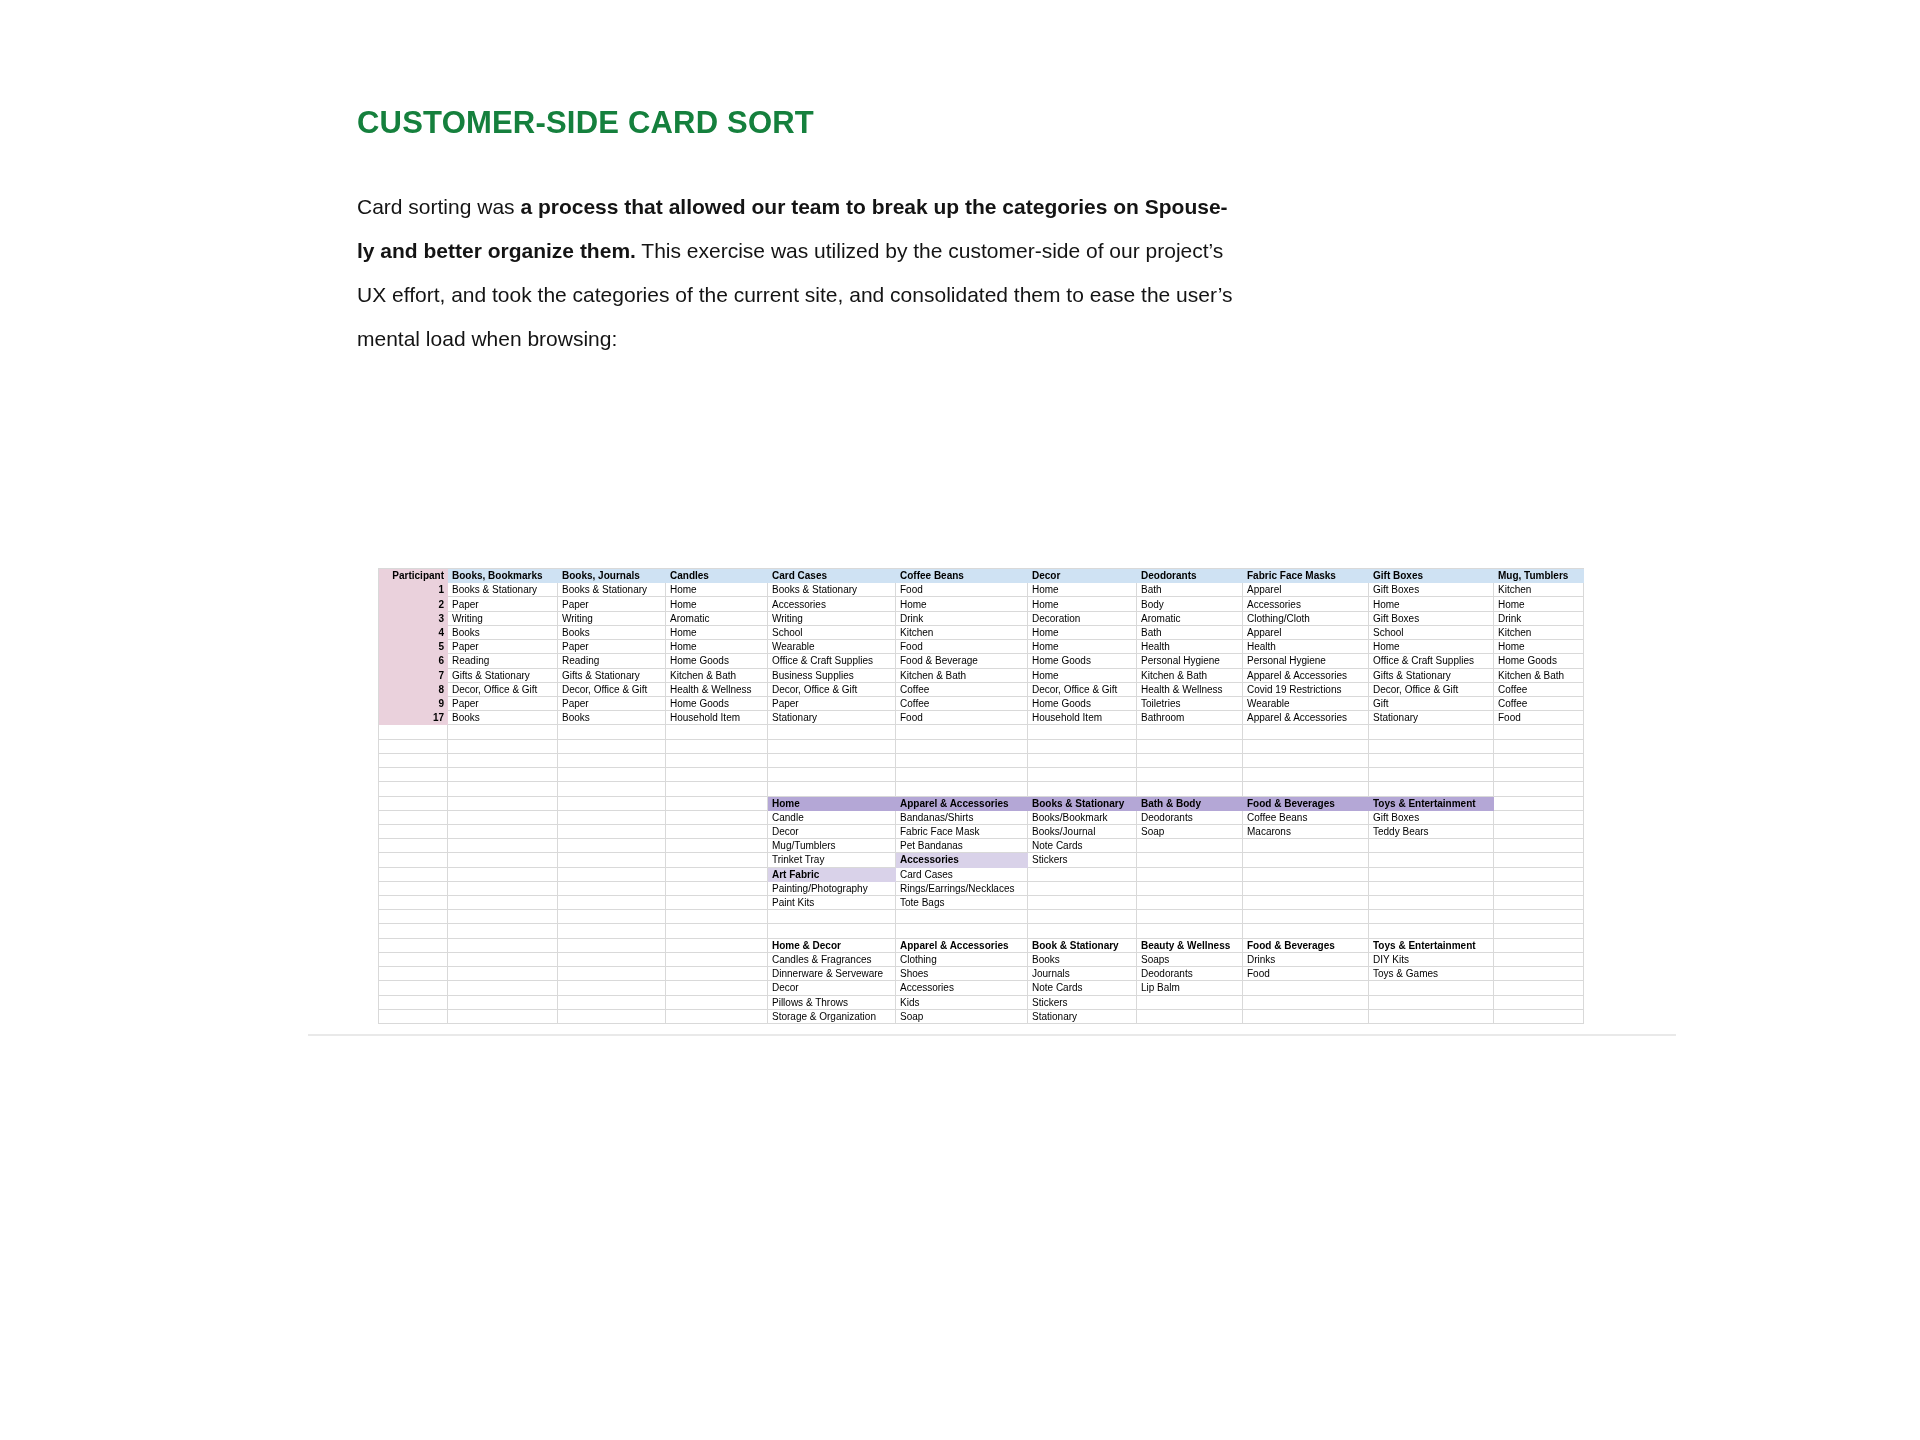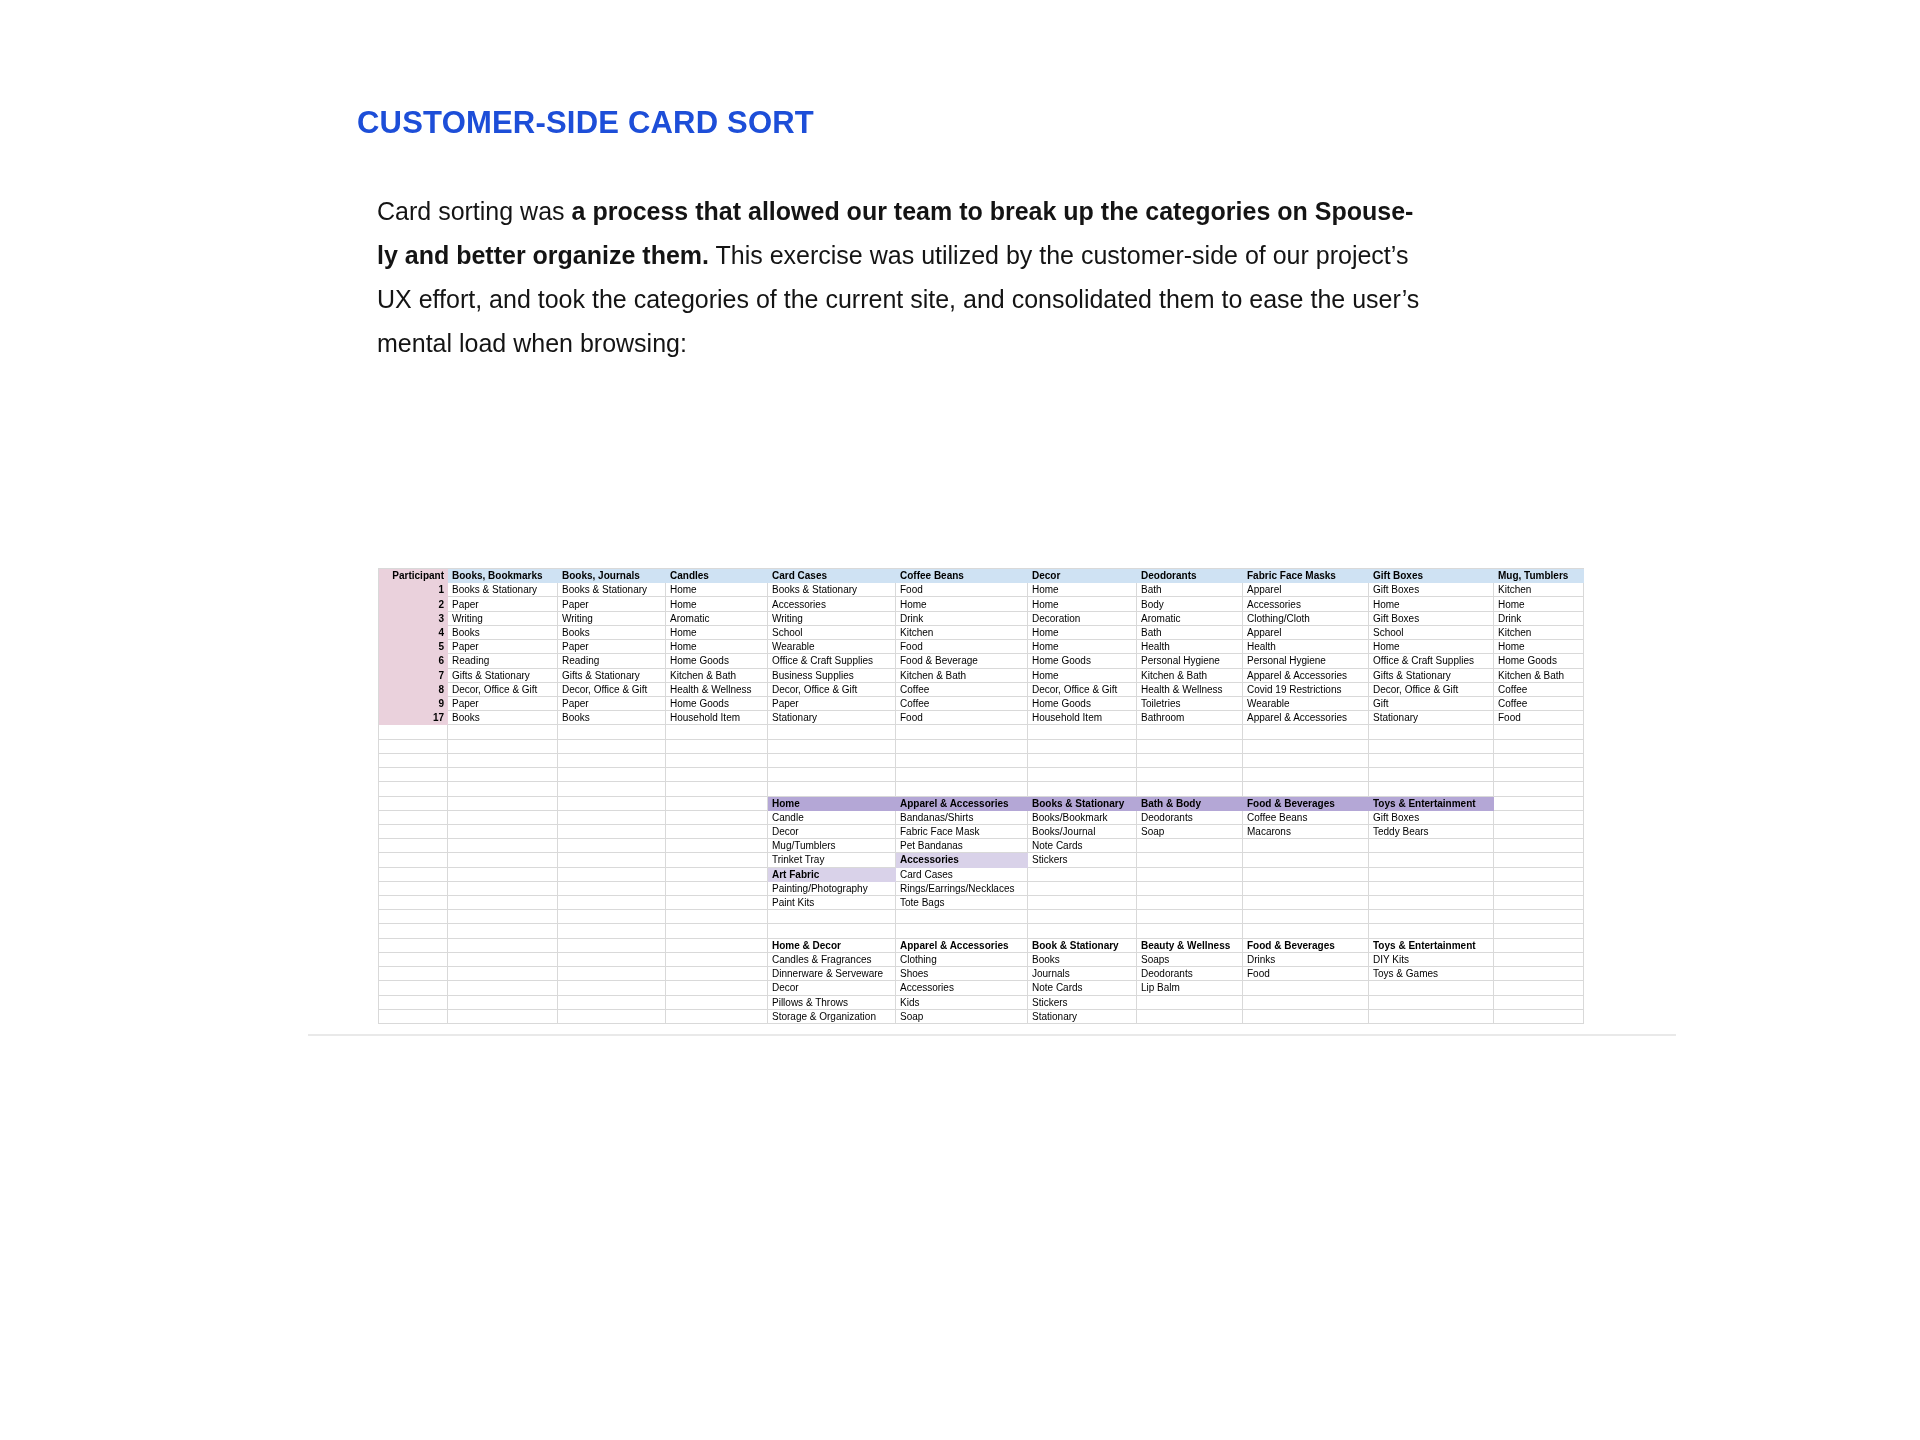--- a/index.html
+++ b/index.html
@@ -17,33 +17,32 @@
     inset: 0;
     background: #ffffff;
   }
   .title {
     position: absolute;
     left: 357px;
     top: 84px;
     font-size: 31px;
     font-weight: 700;
     letter-spacing: 0.2px;
-    color: #1d4ed8;
+    color: #15803d;
     white-space: nowrap;
   }
   .intro {
     position: absolute;
     left: 357px;
     top: 164px;
     width: 1300px;
-    font-size: 25px;
+    font-size: 21px;
     line-height: 44px;
     font-weight: 400;
     color: #141414;
-    margin-left: 20px;
   }
   .intro b { font-weight: 700; }
 
   
   .sheet {
     position: absolute;
     left: 358px;
     top: 568px;
     display: inline-grid;
     grid-auto-rows: 14.22px;

